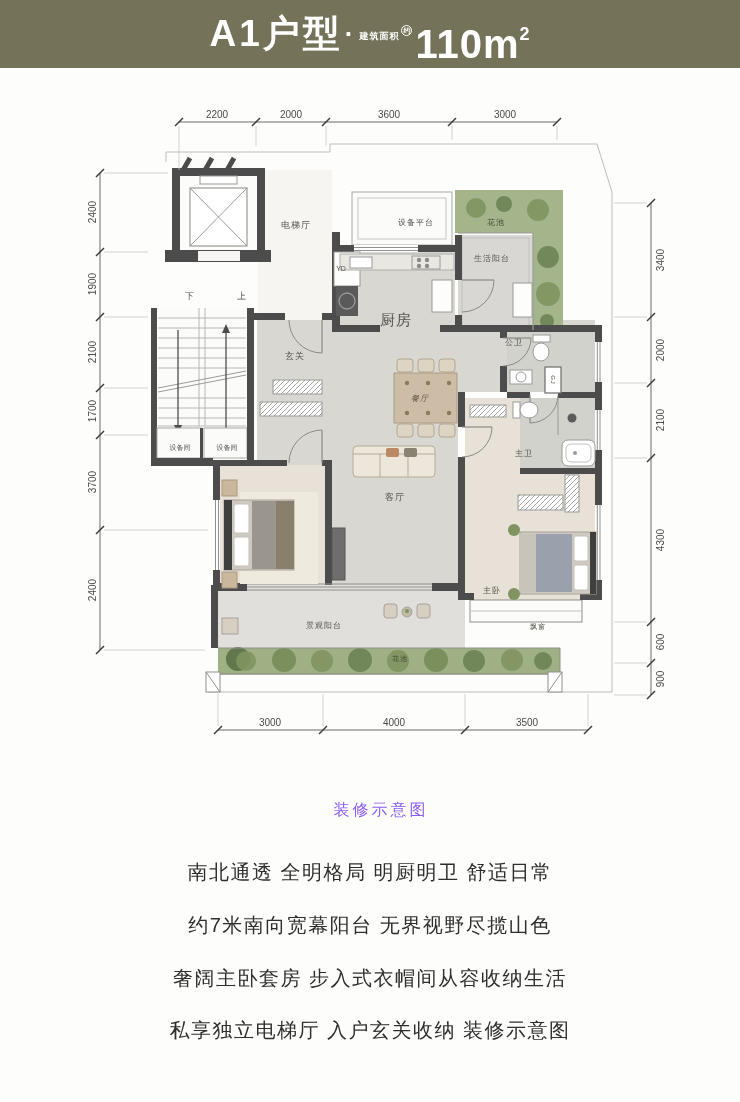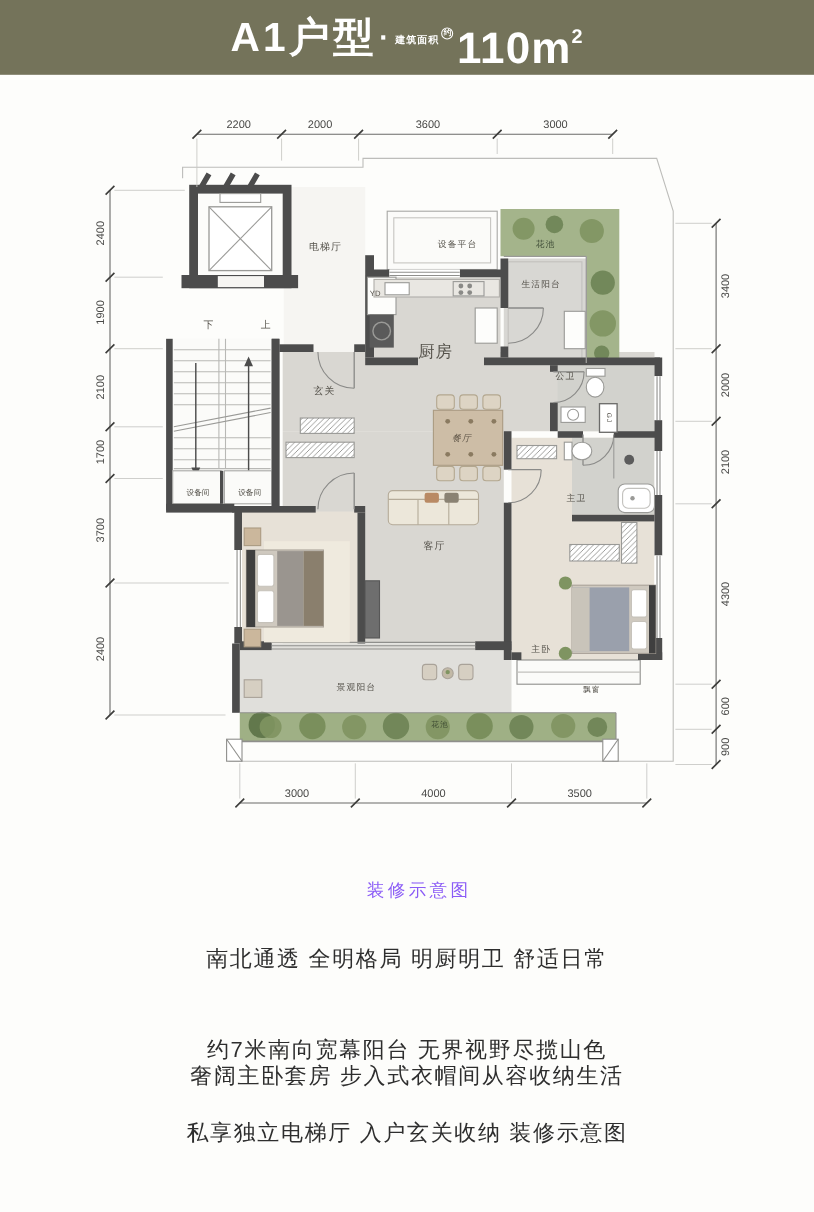--- a/index.html
+++ b/index.html
@@ -378,15 +378,15 @@
 <span class="lbl" style="left:227px;top:448px;font-size:7px;letter-spacing:0;">设备间</span>
 <span class="lbl" style="left:190px;top:296px;font-size:9px;">下</span>
 <span class="lbl" style="left:242px;top:296px;font-size:9px;">上</span>
 <span class="lbl" style="left:492px;top:590px;font-size:8px;">主卧</span>
 <span class="lbl" style="left:538px;top:627px;font-size:7px;">飘窗</span>
 <span class="lbl" style="left:324px;top:625px;font-size:8px;">景观阳台</span>
 <span class="lbl" style="left:400px;top:659px;font-size:7px;color:#3f4c33;">花池</span>
 
 <div class="caption">装修示意图</div>
 <div class="desc-line" style="top:872px;">南北通透 全明格局 明厨明卫 舒适日常</div>
-<div class="desc-line" style="top:954px;">约7米南向宽幕阳台 无界视野尽揽山色</div>
+<div class="desc-line" style="top:925px;">约7米南向宽幕阳台 无界视野尽揽山色</div>
 <div class="desc-line" style="top:978px;">奢阔主卧套房 步入式衣帽间从容收纳生活</div>
 <div class="desc-line" style="top:1030px;">私享独立电梯厅 入户玄关收纳 装修示意图</div>
 
 </body></html>

